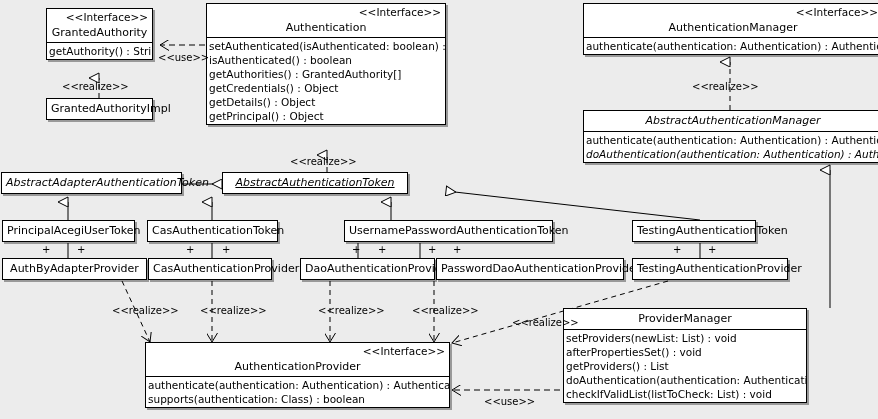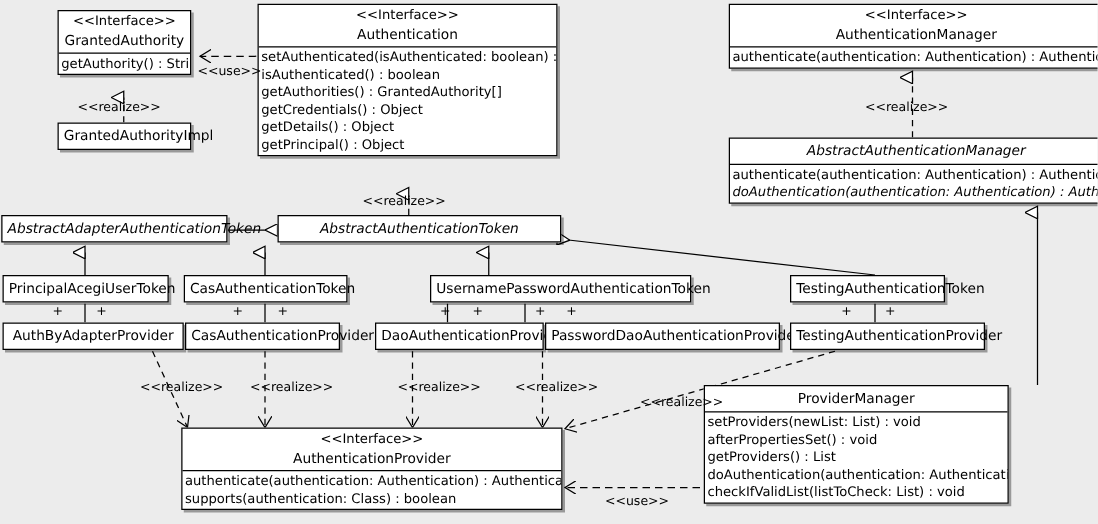--- a/index.html
+++ b/index.html
@@ -22,21 +22,21 @@
     z-index:5;
   }
   .hdr{
     text-align:center;
     padding:2px 4px 3px 4px;
     line-height:13px;
     font-size:11px;
     color:#000;
     white-space:nowrap;
   }
-  .hdr .stereo{display:block;font-size:10.5px;padding-bottom:2px;}
+  .hdr .stereo{display:block;font-size:10.5px;padding-bottom:2px;text-align:right;}
   .hdr .cname{display:block;}
   .hdr.simple{padding:3px 4px 4px 4px;}
   .italic{font-style:italic;}
   .compart{
     border-top:1px solid #000;
     padding:1px 0 1px 0;
   }
   .member{
     font-size:10.5px;
     line-height:14px;
@@ -188,21 +188,21 @@
       <div class="member italic">doAuthentication(authentication: Authentication) : Authentication</div>
     </div>
   </div>
 
   <div class="uml-class" style="left:1px;top:172px;width:181px;">
     <div class="hdr simple">
       <span class="cname italic">AbstractAdapterAuthenticationToken</span>
     </div>
   </div>
 
-  <div class="uml-class" style="left:222px;top:172px;width:227px;">
+  <div class="uml-class" style="left:222px;top:172px;width:186px;text-decoration:underline;">
     <div class="hdr simple">
       <span class="cname italic">AbstractAuthenticationToken</span>
     </div>
   </div>
 
   <div class="uml-class" style="left:2px;top:220px;width:133px;">
     <div class="hdr simple">
       <span class="cname">PrincipalAcegiUserToken</span>
     </div>
   </div>

